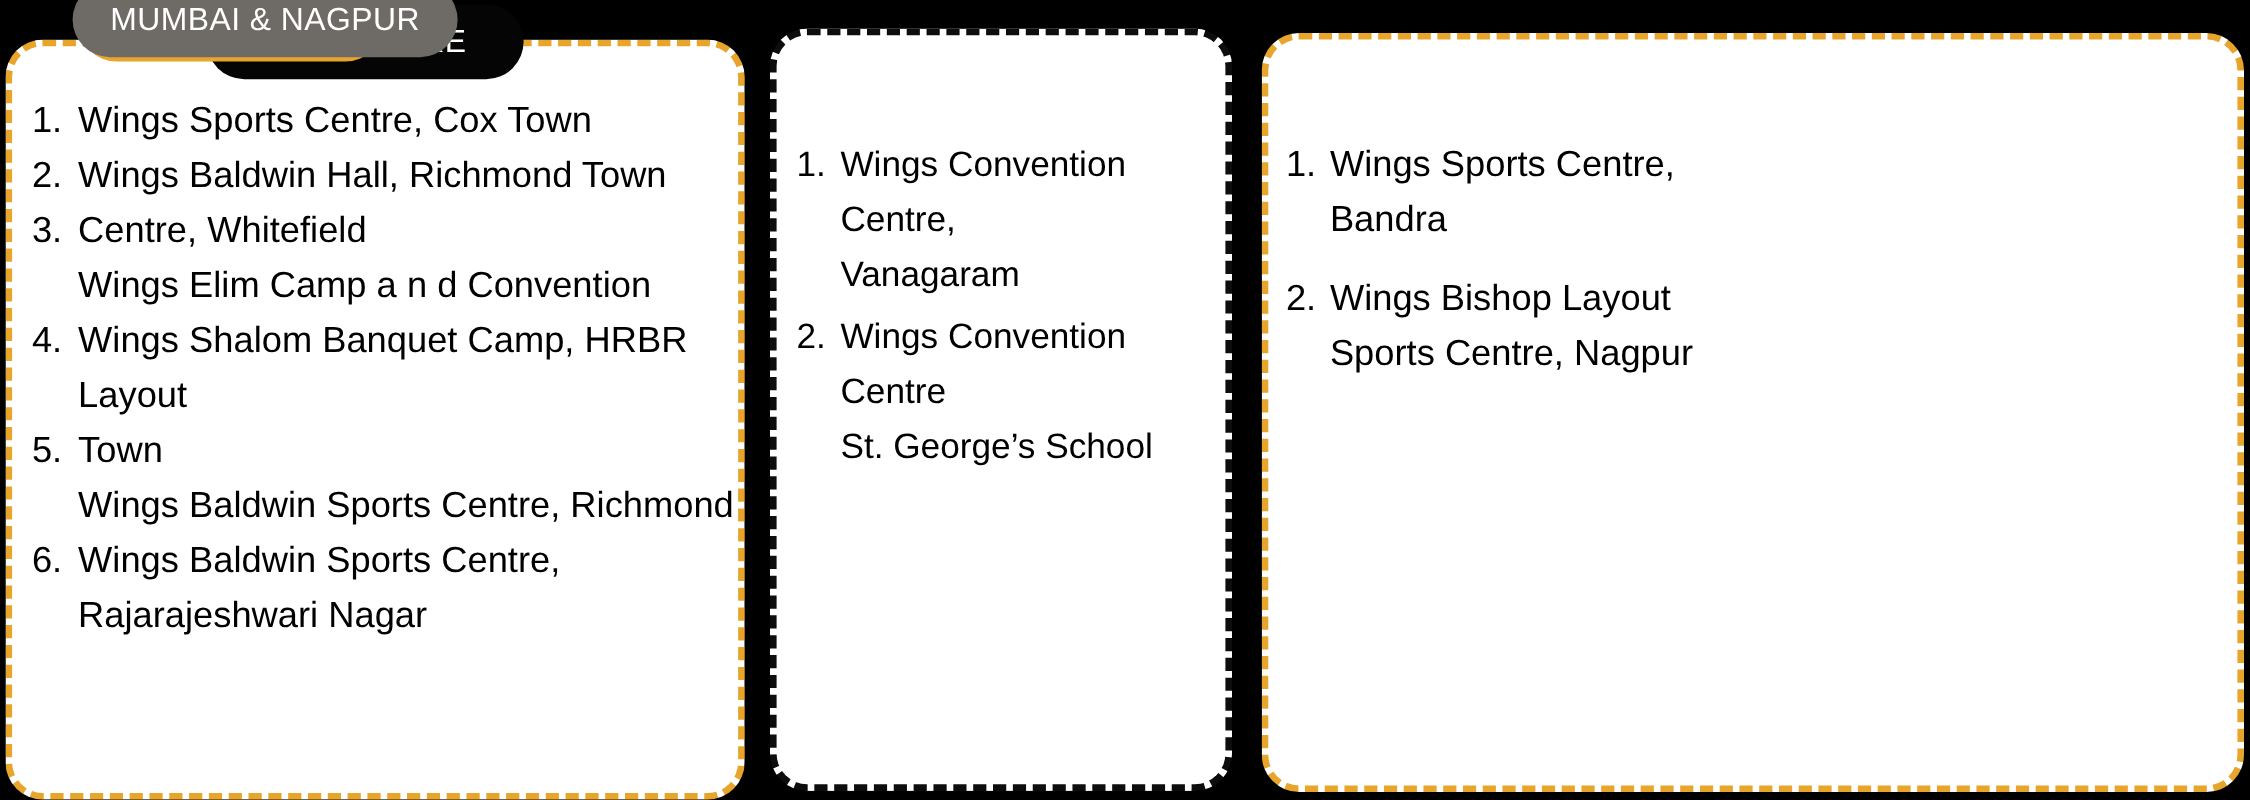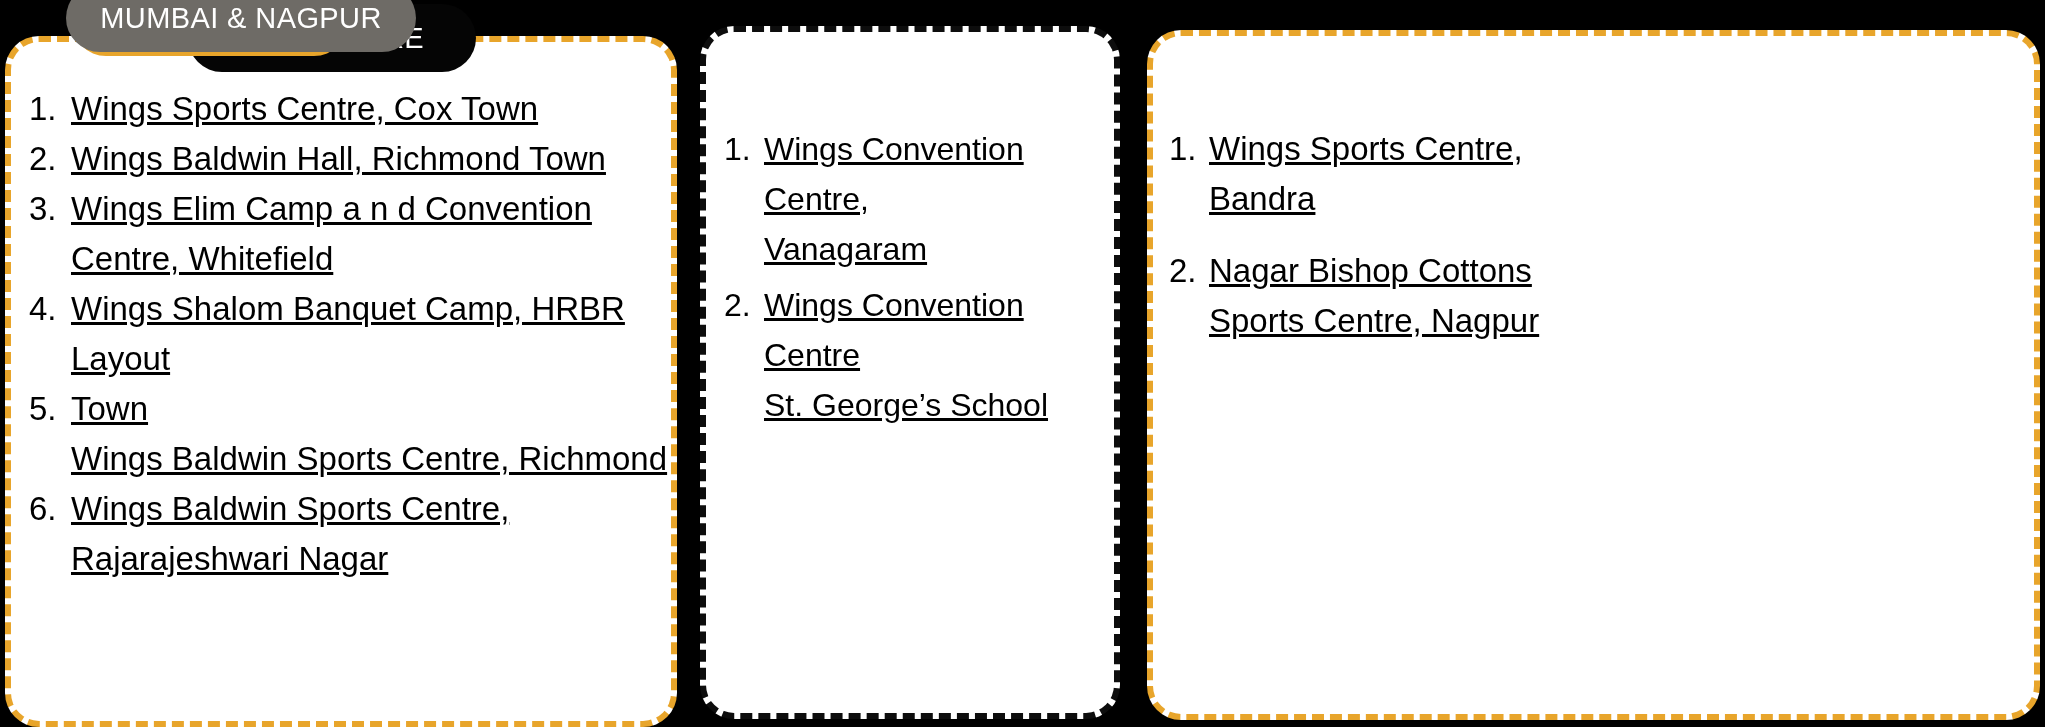--- a/index.html
+++ b/index.html
@@ -110,21 +110,21 @@
   #list-mumbai {
     position: absolute;
     left: 16px; top: 88px;
     width: 860px;
     font-size: 33px;
     line-height: 50px;
   }
   #list-mumbai .num { width: 40px; }
   #list-mumbai li { margin-bottom: 22px; }
 
-  .wrap2 { display: block; text-decoration: underline; }
+  .wrap2 { display: block; }
   .indent { padding-left: 0; }
 </style>
 </head>
 <body>
 
 <div class="board">
 
   <div class="card card-orange" id="card-bangalore">
 
     <ol class="venue-list" id="list-bangalore">
@@ -139,22 +139,22 @@
       <li>
         <span class="num">2.</span>
         <span class="txt">
           <span class="wrap2">Wings  Baldwin  Hall,  Richmond  Town</span>
         </span>
       </li>
 
       <li>
         <span class="num">3.</span>
         <span class="txt">
+          <span class="wrap2 indent">Centre, Whitefield</span>
           <span class="wrap2">Wings  Elim  Camp a n d  Convention</span>
-          <span class="wrap2 indent">Centre, Whitefield</span>
         </span>
       </li>
 
       <li>
         <span class="num">4.</span>
         <span class="txt">
           <span class="wrap2">Wings  Shalom  Banquet  Camp,  HRBR Layout</span>
         </span>
       </li>
 
@@ -216,21 +216,21 @@
         <span class="num">1.</span>
         <span class="txt">
           <span class="wrap2">Wings Sports Centre,</span>
           <span class="wrap2 indent">Bandra</span>
         </span>
       </li>
 
       <li>
         <span class="num">2.</span>
         <span class="txt">
-          <span class="wrap2"> Nagar Bishop Cottons</span>
+          <span class="wrap2"> Wings Bishop Layout</span>
           <span class="wrap2 indent">Sports Centre, Nagpur</span>
         </span>
       </li>
 
     </ol>
   </div>
 
   <div class="pill pill-gray" id="pill-mumbai">
     <span class="pill-label">MUMBAI &amp; NAGPUR</span>
   </div>

